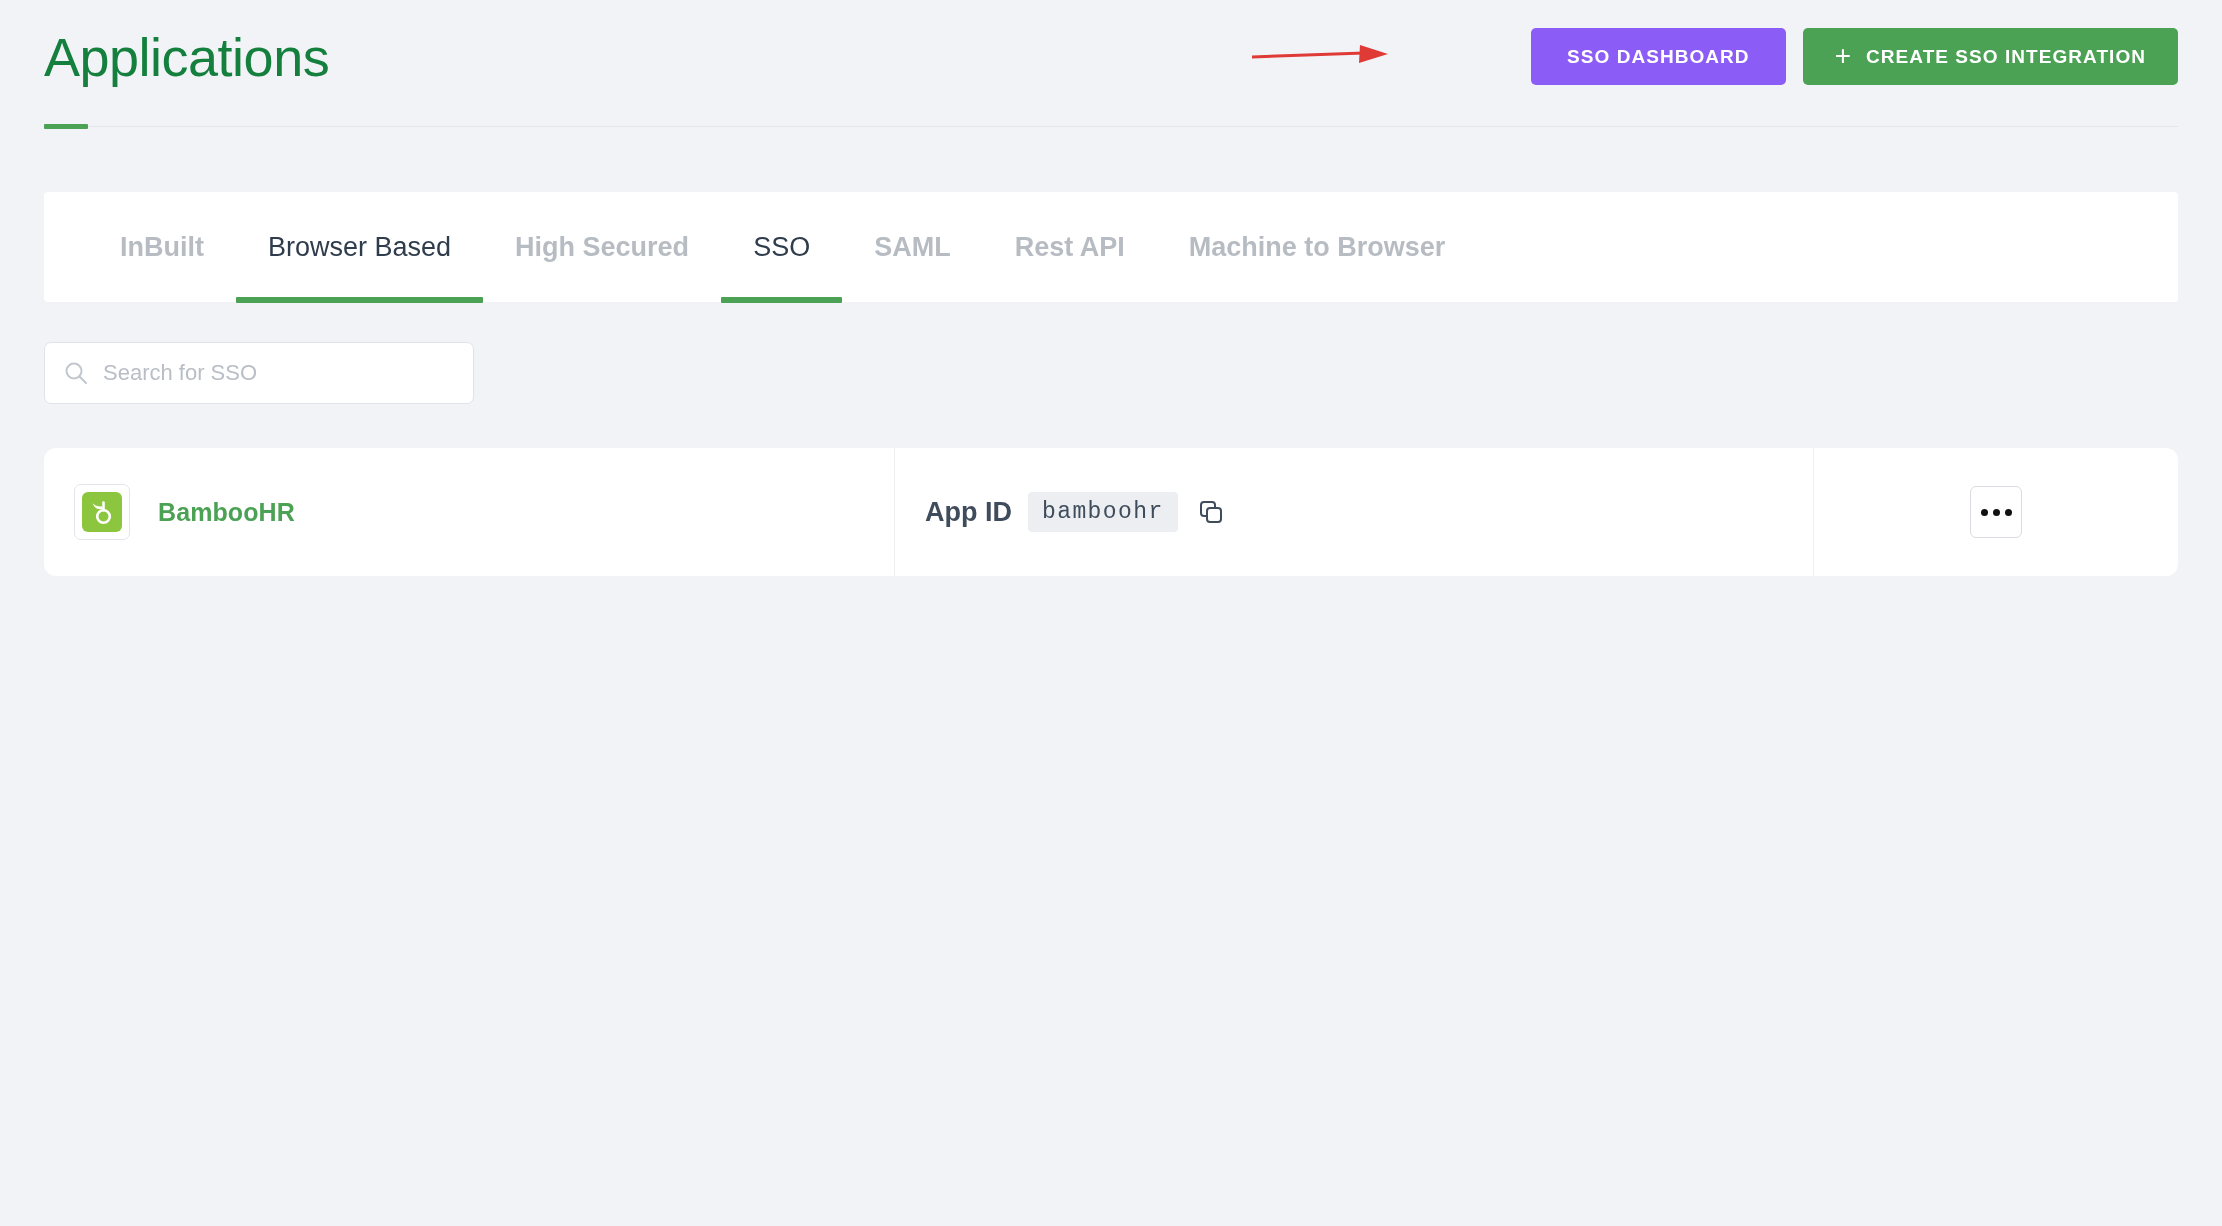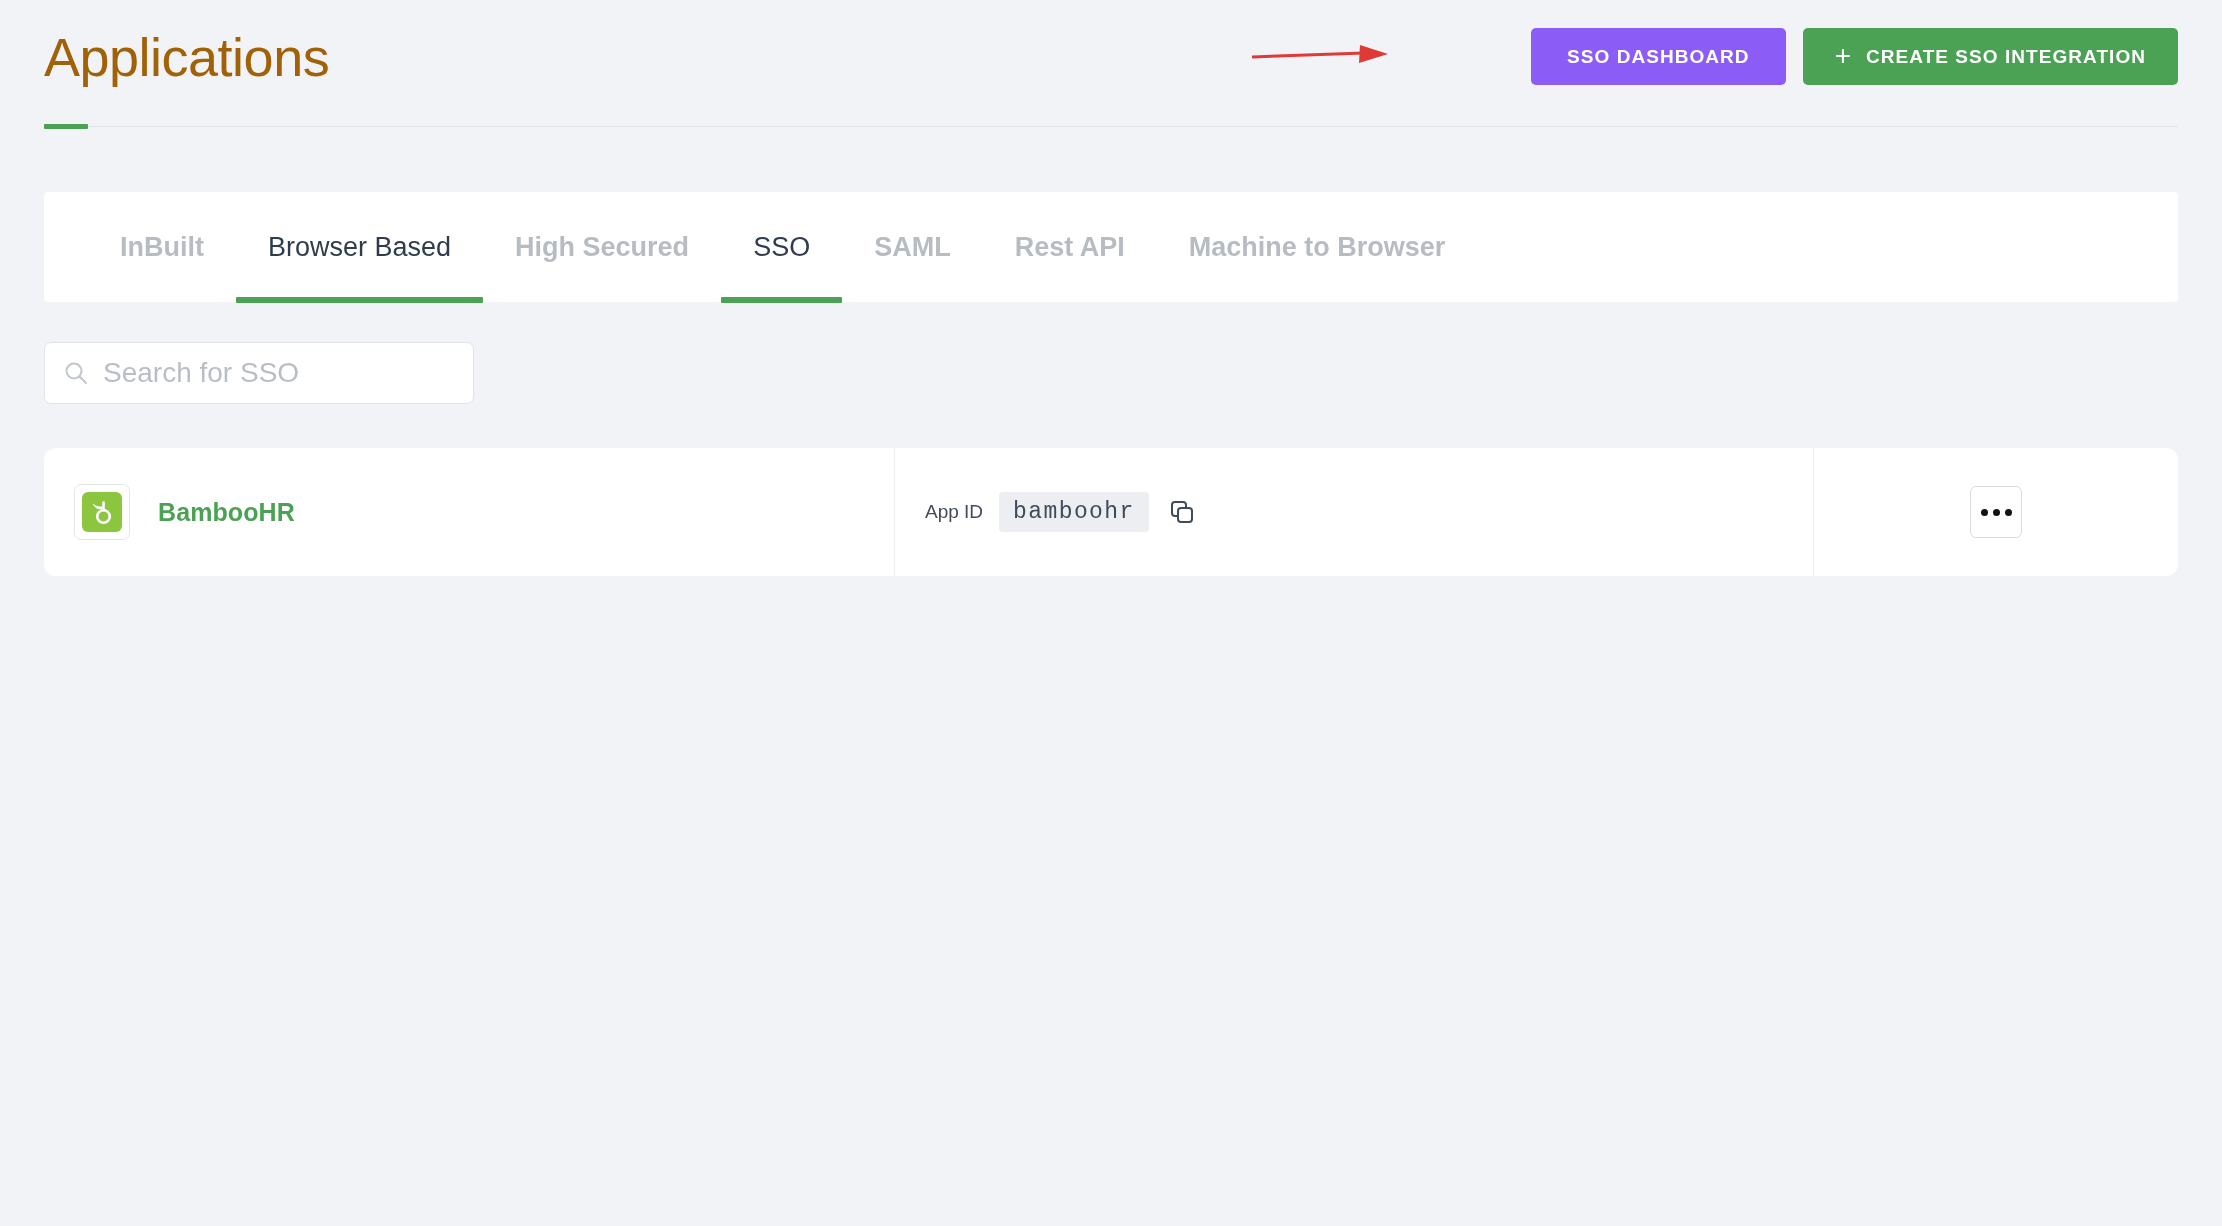--- a/index.html
+++ b/index.html
@@ -23,21 +23,21 @@
     position: relative;
     height: 140px;
     padding: 0 44px;
     display: flex;
     align-items: flex-start;
   }
 
   .page-title {
     font-size: 54px;
     font-weight: 400;
-    color: #a16207;
+    color: #15803d;
     letter-spacing: -0.5px;
     line-height: 1;
     margin-top: 30px;
   }
 
   .header-actions {
     position: absolute;
     right: 44px;
     top: 28px;
     display: flex;
@@ -167,21 +167,21 @@
     gap: 14px;
   }
 
   .search-icon { flex: 0 0 auto; display: block; }
 
   .search-input {
     border: none;
     outline: none;
     background: transparent;
     font-family: "Liberation Sans", sans-serif;
-    font-size: 28px;
+    font-size: 22px;
     color: #5a6472;
     width: 100%;
   }
   .search-input::placeholder { color: #b9bec6; }
 
   
   .list-wrap {
     margin: 44px 44px 0 44px;
   }
 
@@ -224,23 +224,23 @@
   .cell-appid {
     flex: 1 1 auto;
     display: flex;
     align-items: center;
     gap: 16px;
     padding-left: 30px;
     border-right: 1px solid #edeff2;
   }
 
   .appid-label {
-    font-size: 19px;
+    font-size: 27px;
     color: #3f4c5c;
-    font-weight: 400;
+    font-weight: 700;
   }
 
   .appid-chip {
     background: #eceef1;
     border-radius: 4px;
     padding: 7px 14px;
     font-family: "Liberation Mono", monospace;
     font-size: 23px;
     color: #3f4c5c;
     letter-spacing: 1.4px;

